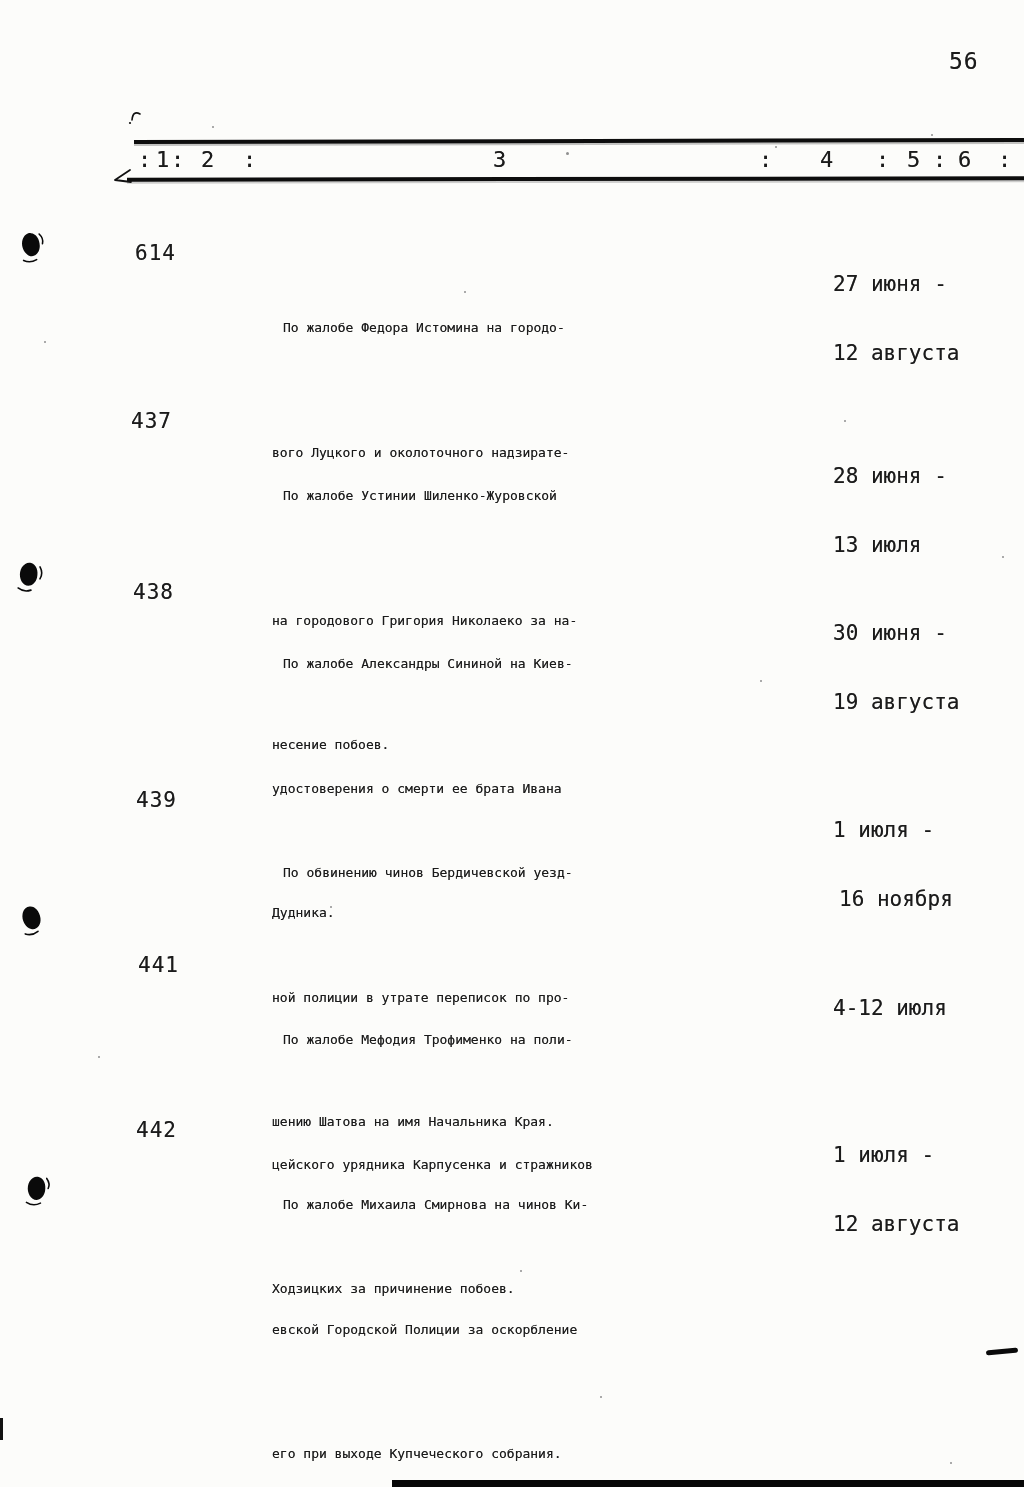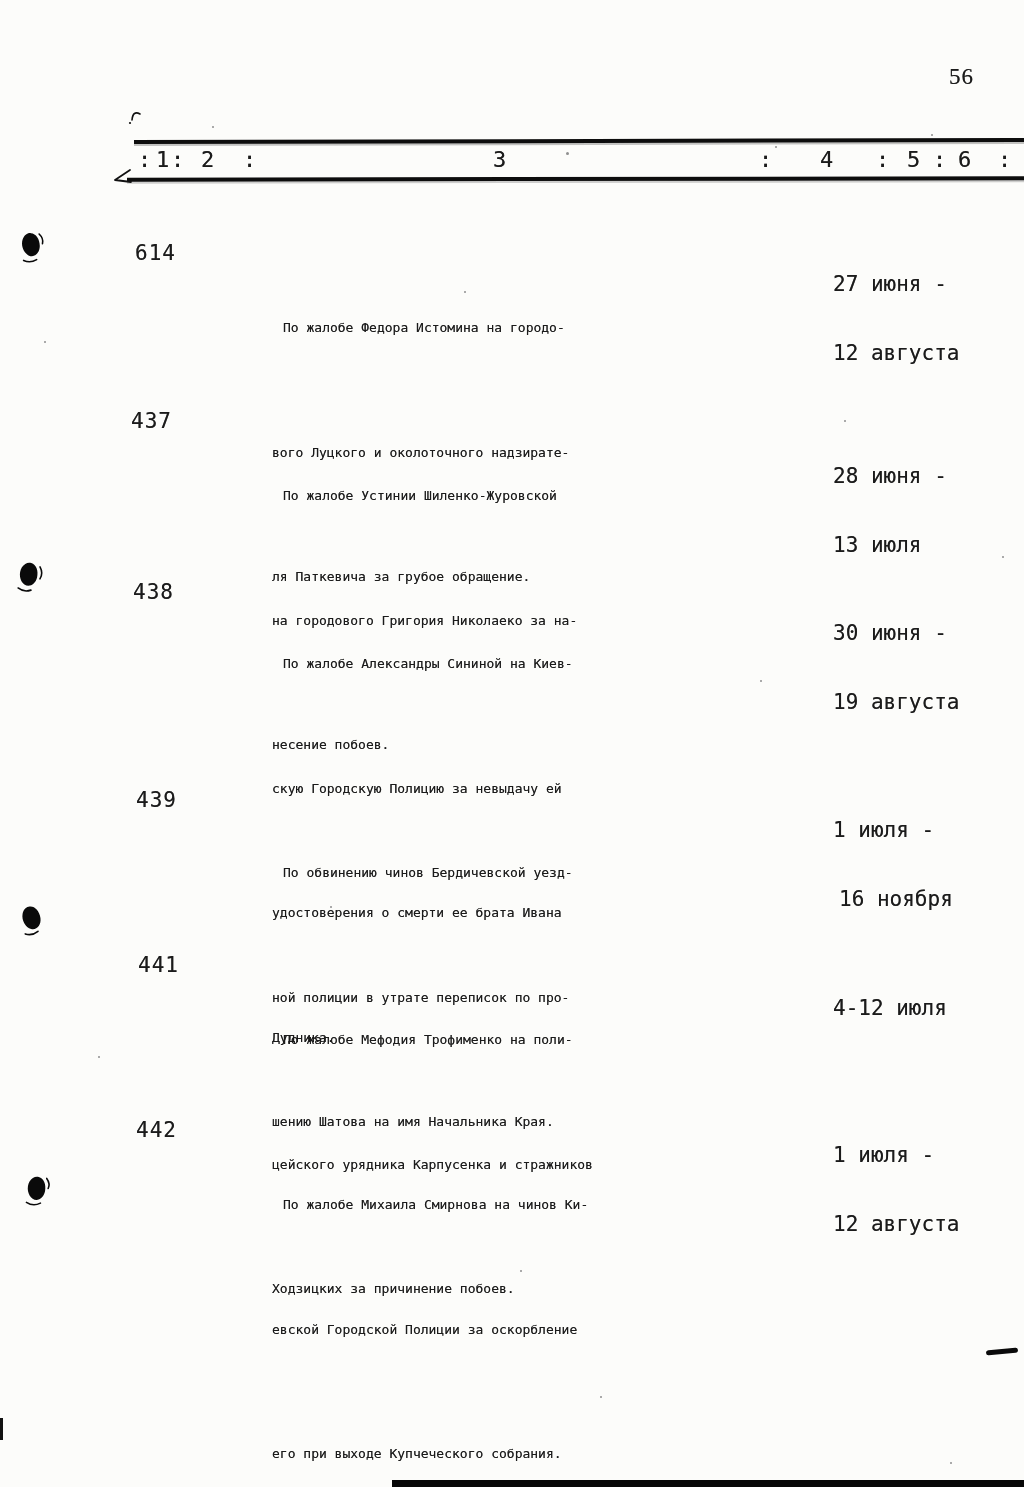--- a/index.html
+++ b/index.html
@@ -3,24 +3,23 @@
 <meta charset="utf-8">
 <style>
   html,body { margin:0; padding:0; background:#d9d9d9; }
   .page {
     position:relative; width:1024px; height:1487px; margin:0 auto;
     background:#fcfcfa; overflow:hidden;
     font-family:"DejaVu Sans Mono","Liberation Mono",monospace;
     color:#1b1b1b;
   }
   .page-number {
-    position:absolute; left:949px; top:64px;
+    position:absolute; left:949px; top:48px;
     font-size:23px; letter-spacing:1px;
     text-shadow:0 0 .5px rgba(0,0,0,.55);
-    font-family:Liberation Serif, serif;
   }
   
   .rule { position:absolute; background:#0d0d0d; }
   .rule-top    { left:134px; top:139px; width:890px; height:4px; transform:rotate(-.12deg); box-shadow:0 2px 0 rgba(20,20,20,.25); }
   .rule-bottom { left:127px; top:177px; width:897px; height:4px; transform:rotate(-.10deg); box-shadow:0 2px 0 rgba(20,20,20,.2); }
   .header-cell {
     position:absolute; top:147px; font-size:22px;
     text-shadow:0 0 .5px rgba(0,0,0,.6);
   }
   
@@ -79,42 +78,40 @@
     <span class="header-cell" style="left:907px">5</span>
     <span class="header-cell" style="left:933px">:</span>
     <span class="header-cell" style="left:958px">6</span>
     <span class="header-cell" style="left:998px">:</span>
   </div>
 
   <div class="entry-number" style="left:135px;top:241px">614</div>
   <div class="entry-desc" style="top:224px">
     <div class="line first">По жалобе Федора Истомина на городо-</div>
     <div class="line">вого Луцкого и околоточного надзирате-</div>
-    <div class="line">ля Паткевича за грубое обращение.</div>
   </div>
   <div class="entry-dates" style="top:227px">
     <div>27 июня -</div>
     <div>12 августа</div>
   </div>
 
   <div class="entry-number" style="left:131px;top:409px">437</div>
   <div class="entry-desc" style="top:392px">
     <div class="line first">По жалобе Устинии Шиленко-Журовской</div>
     <div class="line">на городового Григория Николаеко за на-</div>
     <div class="line">несение побоев.</div>
   </div>
   <div class="entry-dates" style="top:419px">
     <div>28 июня -</div>
     <div>13 июля</div>
   </div>
 
   <div class="entry-number" style="left:133px;top:580px">438</div>
   <div class="entry-desc" style="top:560px">
     <div class="line first">По жалобе Александры Сининой на Киев-</div>
-    <div class="line">скую Городскую Полицию за невыдачу ей</div>
     <div class="line">удостоверения о смерти ее брата Ивана</div>
     <div class="line">Дудника.</div>
   </div>
   <div class="entry-dates" style="top:576px">
     <div>30 июня -</div>
     <div>19 августа</div>
   </div>
 
   <div class="entry-number" style="left:136px;top:788px">439</div>
   <div class="entry-desc" style="top:769px">

